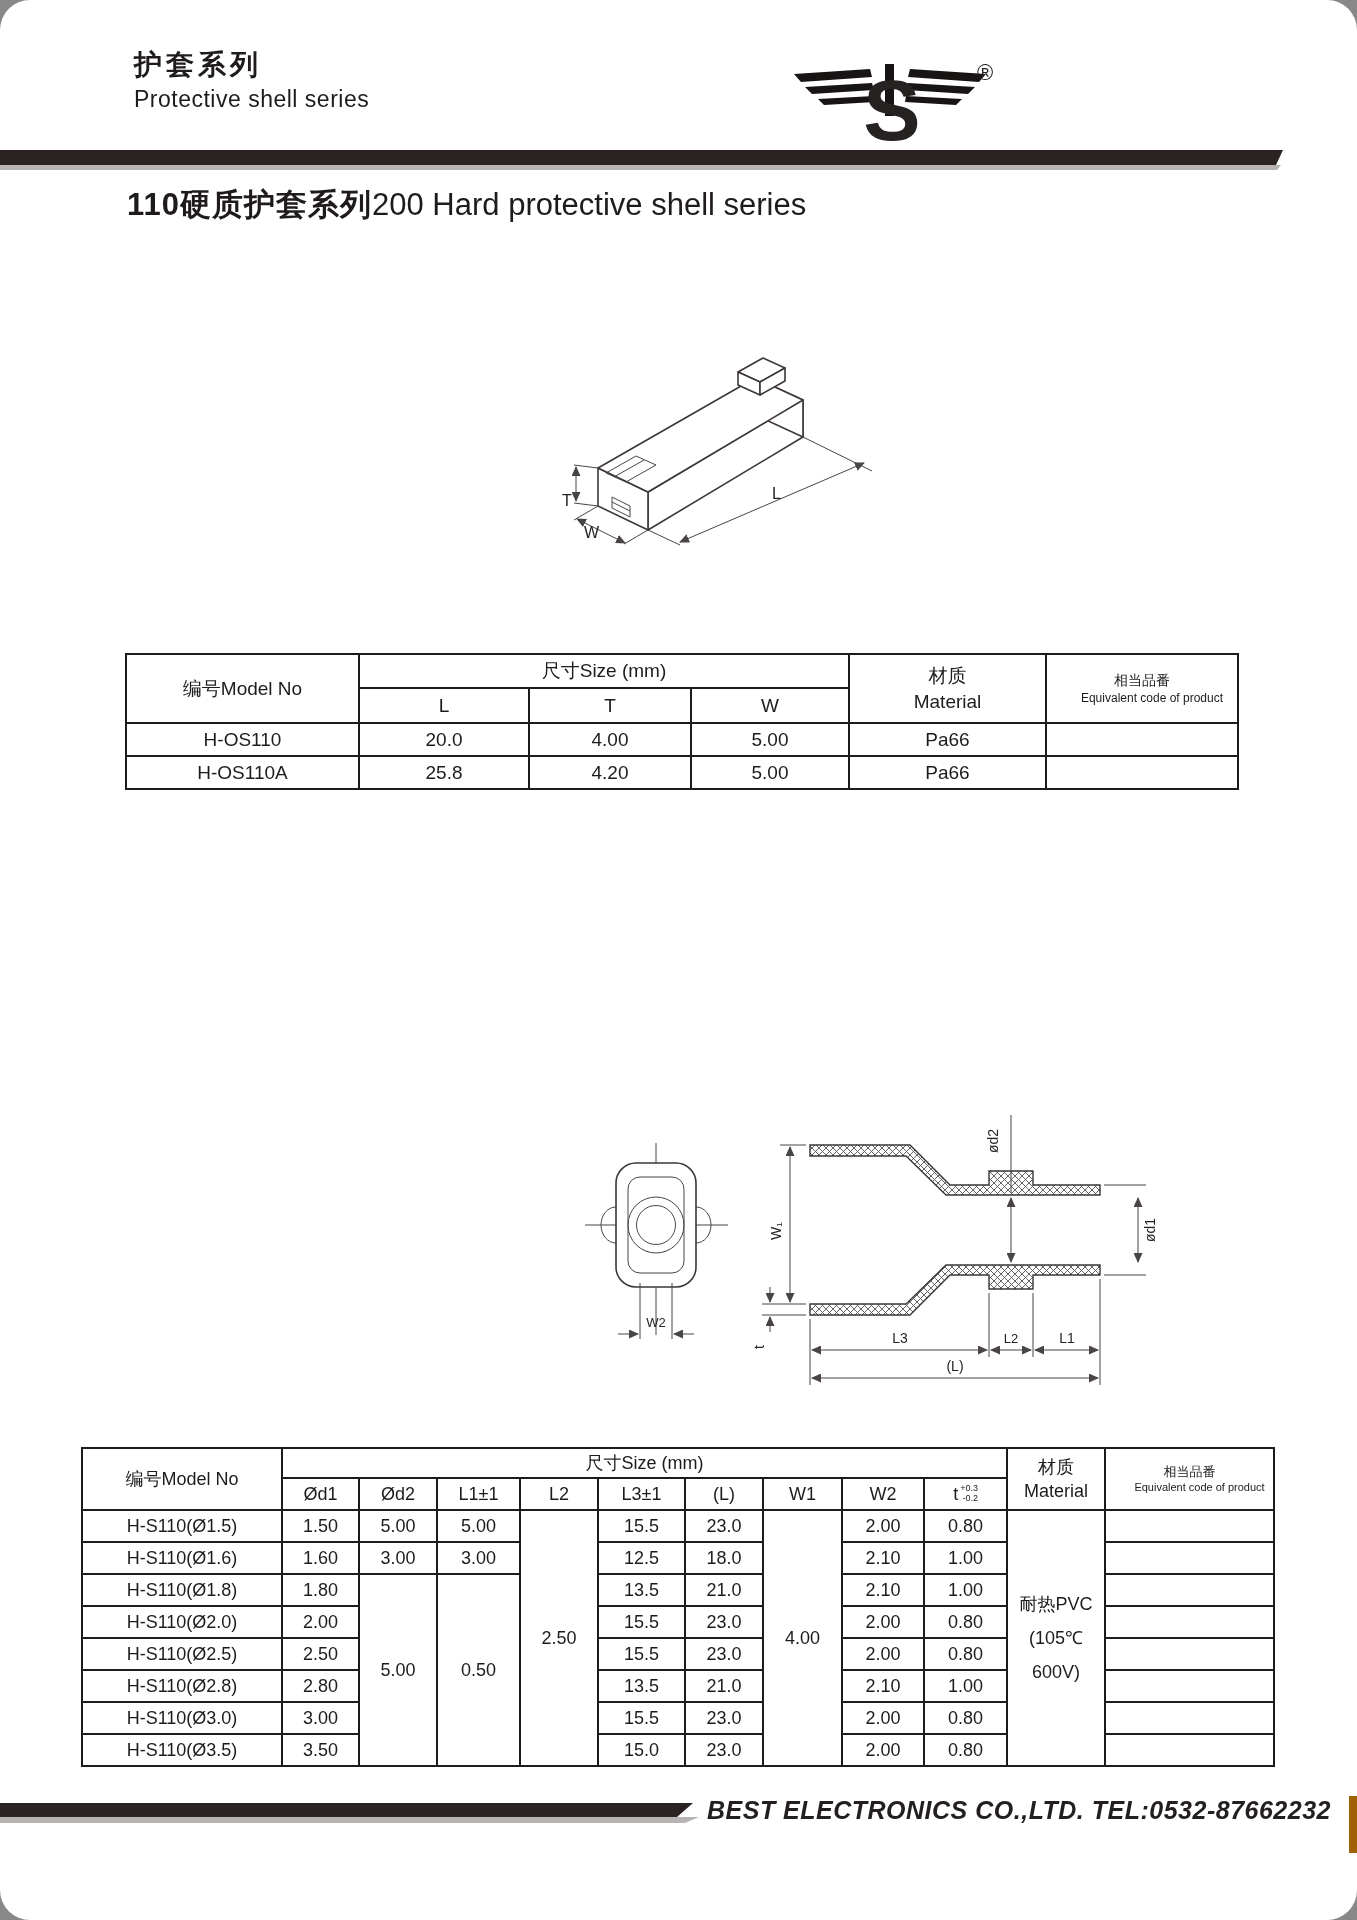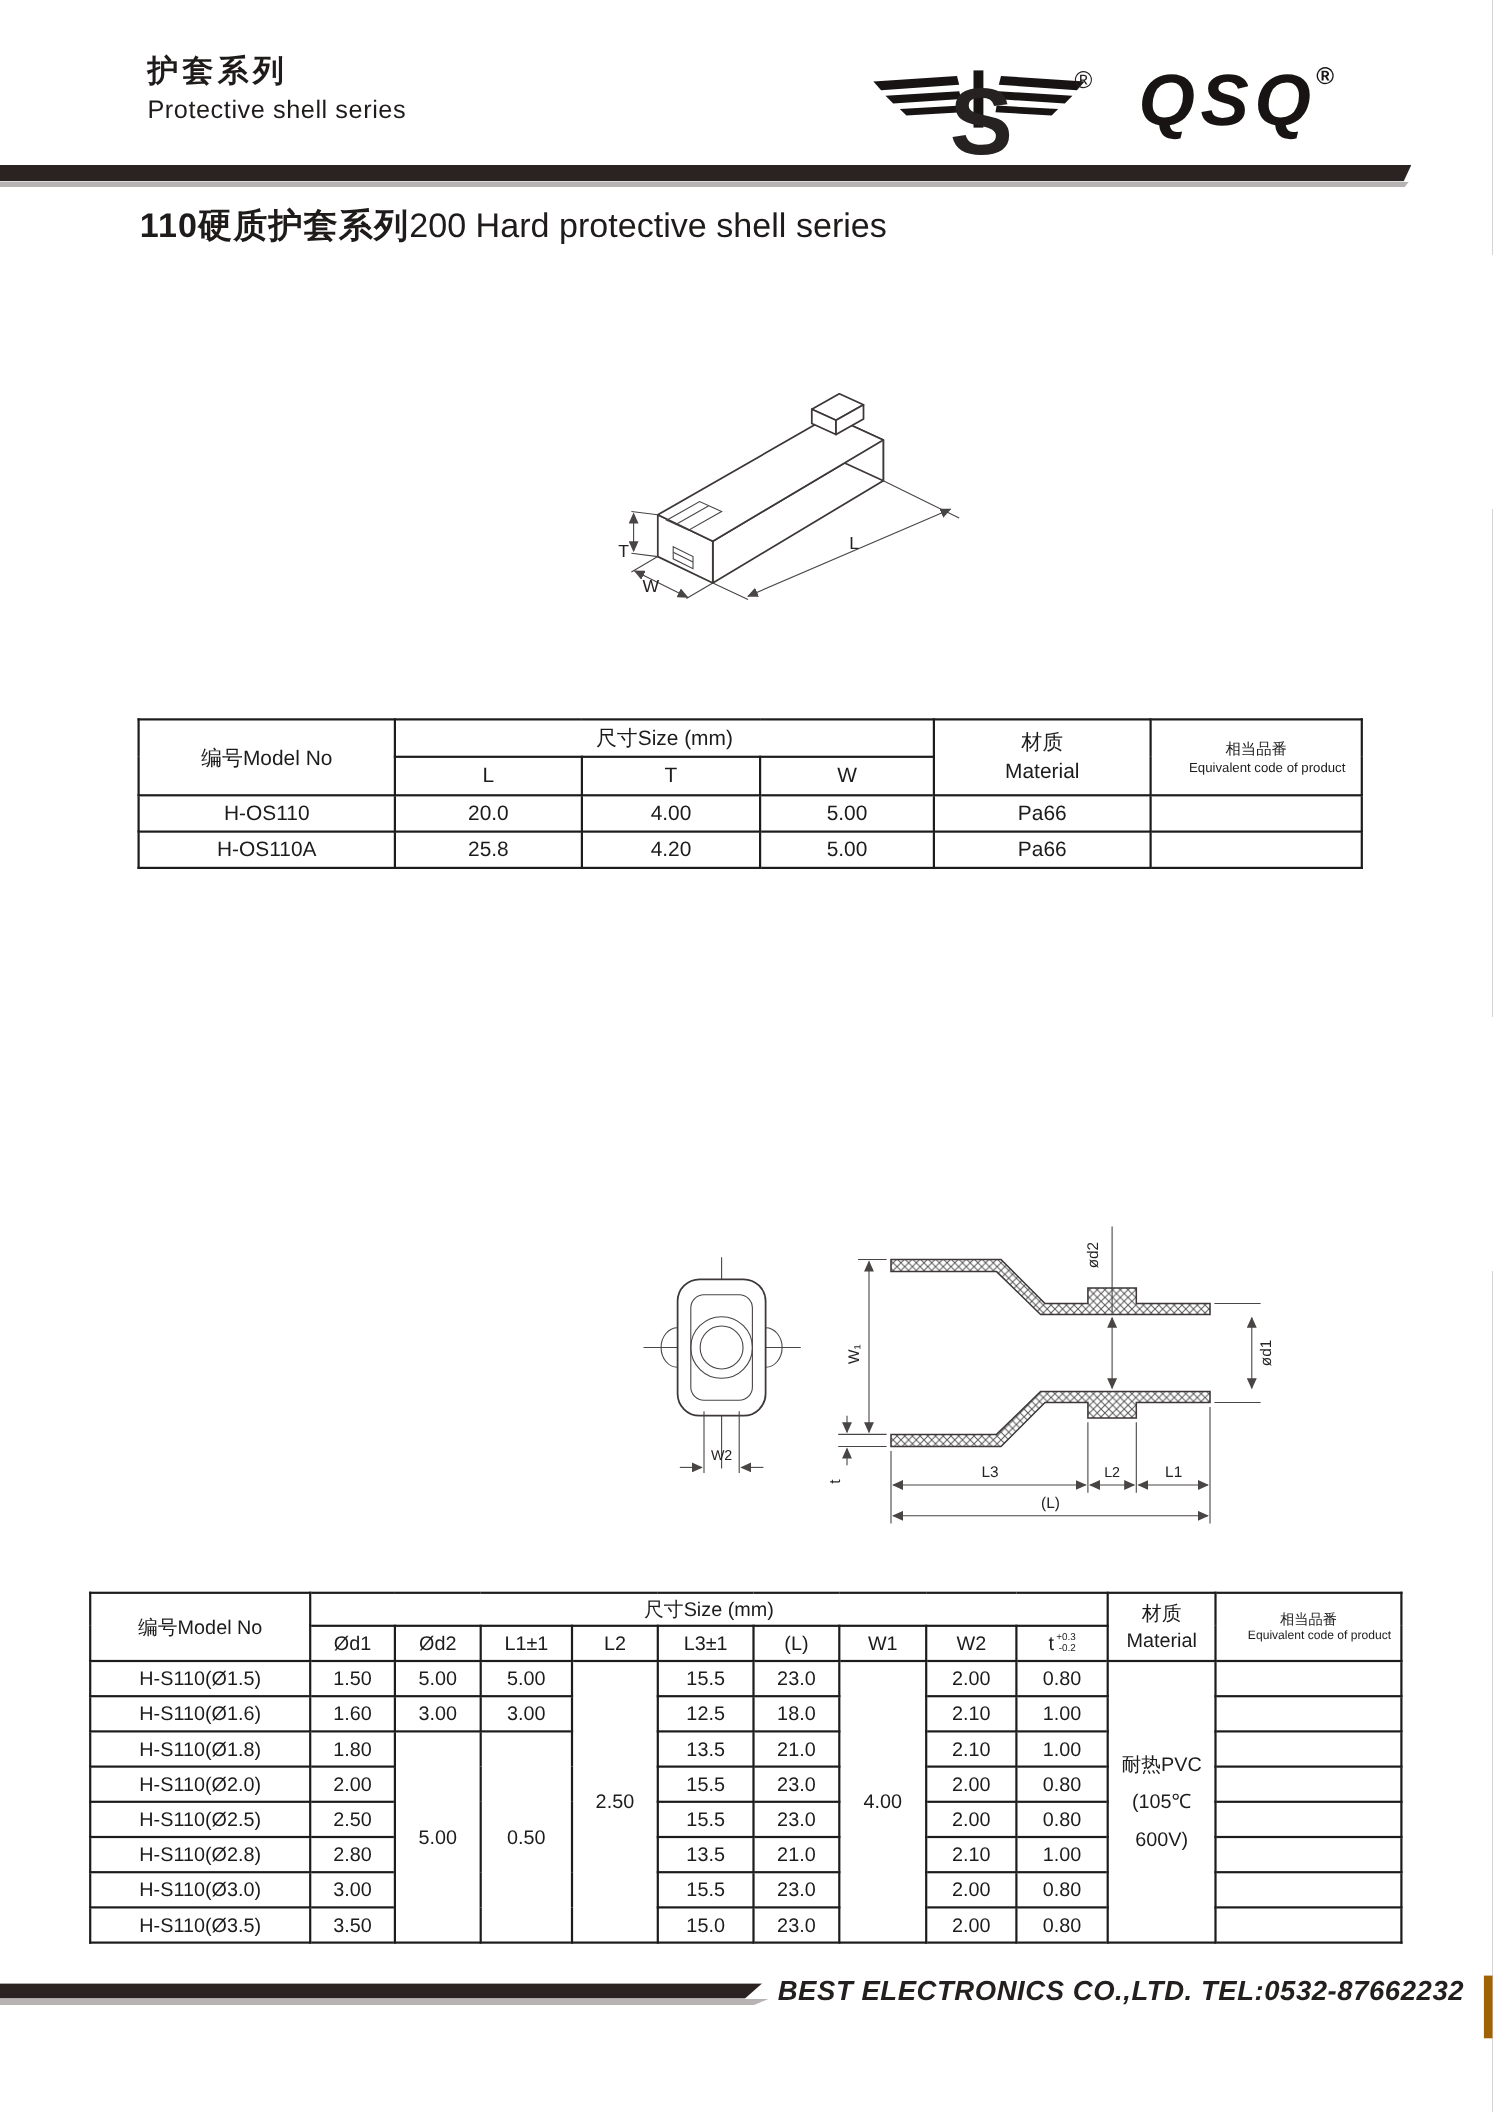--- a/index.html
+++ b/index.html
@@ -1,17 +1,17 @@
 <!DOCTYPE html>
 <html><head>
 <meta charset="utf-8">
 <style>
   * { margin:0; padding:0; box-sizing:border-box; }
   body { background:#888; font-family:"Liberation Sans", sans-serif; }
-  #page { position:relative; width:1357px; height:1920px; background:#ffffff; color:#1f1b1b; overflow:hidden; margin:0 auto; }
+  #page { position:relative; width:1357px; height:1920px; background:#ffffff; color:#1f1b1b; overflow:hidden; margin:0 auto;border-radius:30px; }
 
   
   .title-zh { position:absolute; left:134px; top:46px; font-size:28px; font-weight:bold; letter-spacing:4px; }
   .title-en { position:absolute; left:134px; top:86px; font-size:23px; letter-spacing:0.5px; }
   .bs-logo { position:absolute; left:788px; top:58px; }
   .qsq-logo { position:absolute; left:1035px; top:58px; font-size:66px; font-weight:bold; font-style:italic; letter-spacing:5px; color:#181414; line-height:1; }
   .qsq-logo sup { font-size:22px; font-style:normal; vertical-align:38px; letter-spacing:0; }
   .top-rule { position:absolute; left:0; top:150px; width:1283px; height:15px; background:#2b2322; clip-path:polygon(0 0,100% 0,calc(100% - 7px) 100%,0 100%); }
   .top-rule-shadow { position:absolute; left:0; top:165px; width:1281px; height:5px; background:#b7b3b3; clip-path:polygon(0 0,100% 0,calc(100% - 4px) 100%,0 100%); }
 
@@ -65,21 +65,20 @@
       <path d="M30,41 L86,38 L87,44 L36,47 Z"></path>
       <path d="M198,16 L122,11 L120,19 L191,24 Z"></path>
       <path d="M187,29 L120,25 L118,32 L180,36 Z"></path>
       <path d="M174,41 L118,38 L117,44 L168,47 Z"></path>
       <rect x="97" y="6" width="9" height="52"></rect>
     </g>
     <text x="104" y="82" text-anchor="middle" font-size="86" font-weight="bold" fill="#181414">S</text>
     <text x="197" y="22" text-anchor="middle" font-size="22" fill="#181414">®</text>
   </svg>
 
-  <div class="qsq-logo"><span>QSQ</span><sup>®</sup></div>
 
   <div class="top-rule"></div>
   <div class="top-rule-shadow"></div>
 
   <div class="sec-title" id="hard-title"><span class="zh">110硬质护套系列</span><span class="en">200 Hard protective shell series</span></div>
 
   <svg class="diagram" id="hard-diagram" width="420" height="310" viewBox="0 0 420 310">
     <defs>
       <marker id="iah" markerWidth="11" markerHeight="9" refX="9" refY="4.5" orient="auto-start-reverse">
         <path d="M0,0 L10,4.5 L0,9 Z" fill="#4a4545"></path>

